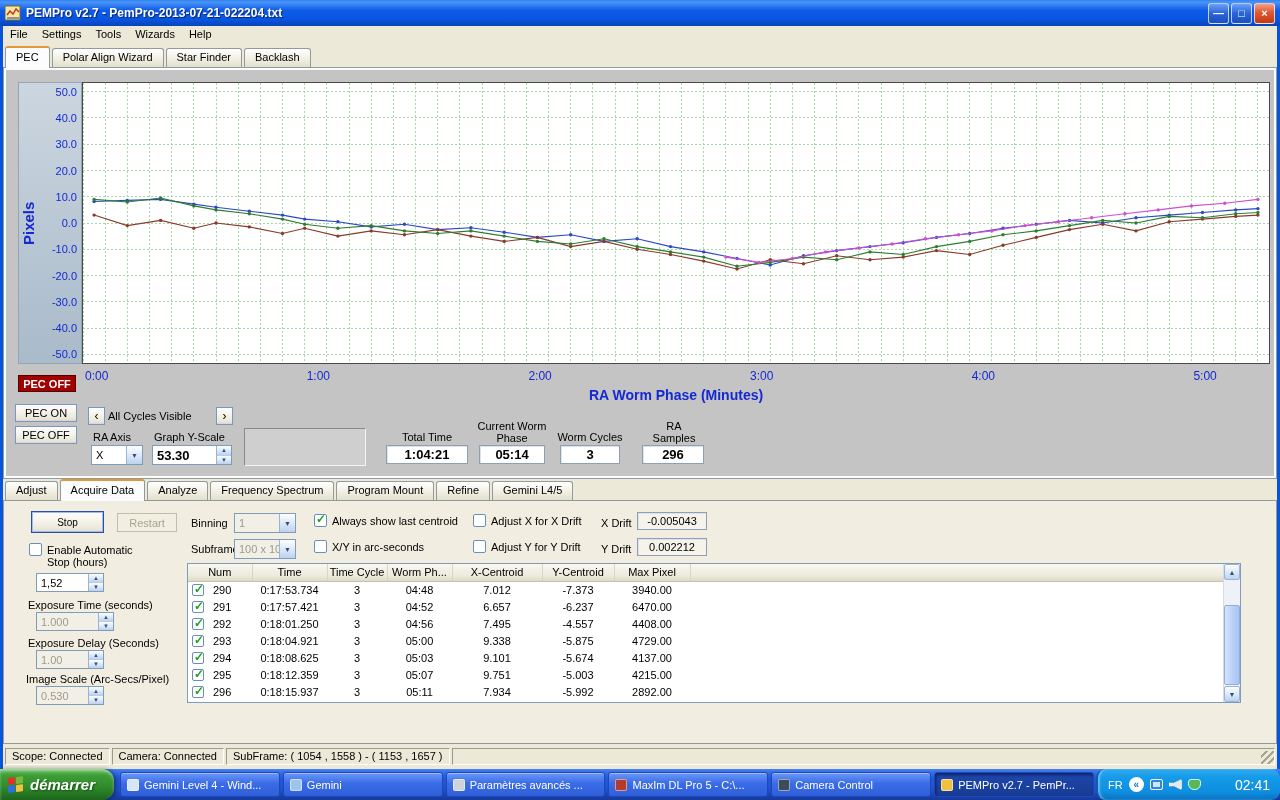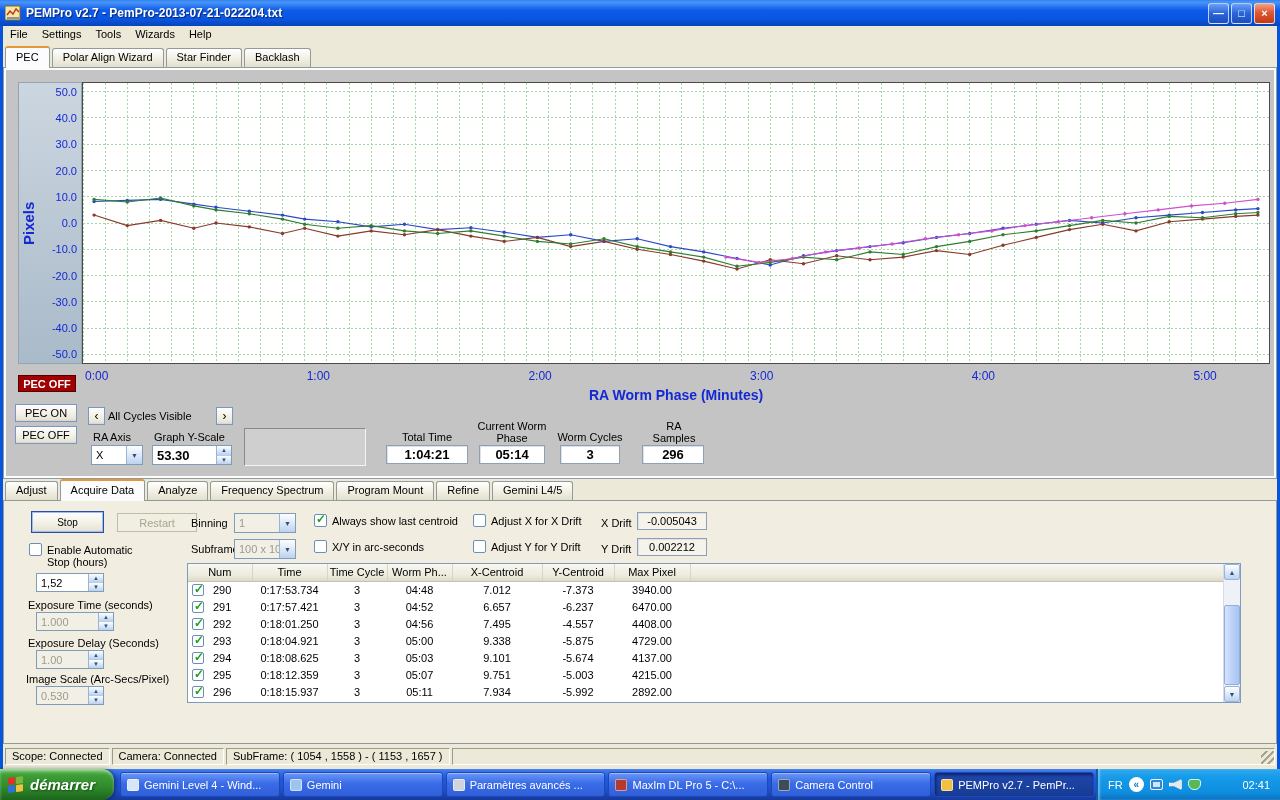--- a/index.html
+++ b/index.html
@@ -120,28 +120,28 @@
   .winlogo span{border-radius:1px;}
   .tasks{position:absolute;left:120px;right:186px;top:3px;bottom:3px;display:flex;gap:3px;overflow:hidden;}
   .task{flex:1;max-width:162px;border:1px solid #1e48b8;border-radius:3px;color:#fff;font-size:11px;
     background:linear-gradient(180deg,#6b97f6,#3a6ce8 45%,#2f5fd8);box-shadow:inset 0 1px 0 rgba(255,255,255,.35);
     display:flex;align-items:center;gap:5px;padding:0 6px;overflow:hidden;white-space:nowrap;}
   .task.active{background:linear-gradient(180deg,#1f47ad,#173c94);box-shadow:inset 1px 2px 3px rgba(0,10,60,.6);}
   .task-ico{width:12px;height:12px;border-radius:2px;flex:0 0 auto;border:1px solid rgba(255,255,255,.5);}
   .task-lbl{overflow:hidden;text-overflow:ellipsis;}
   .tray{position:absolute;right:0;top:0;bottom:0;width:184px;display:flex;align-items:center;gap:6px;padding:0 10px 0 10px;color:#fff;
     background:linear-gradient(180deg,#2fa8f0 0%,#139ae8 30%,#0f8ede 75%,#0a6fc0 100%);
-    border-left:2px solid #0a5fa8;box-shadow:inset 2px 0 2px rgba(255,255,255,.35);}
+    border-left:2px solid #0a5fa8;box-shadow:inset 2px 0 2px rgba(255,255,255,.35);border-radius:9px;}
   .tray-chevron{width:15px;height:15px;border-radius:50%;background:#fff;color:#1a7ac0;display:flex;align-items:center;justify-content:center;
     font-size:10px;font-weight:bold;line-height:1;}
   .tray-ico{width:13px;height:11px;border-radius:2px;}
   .ico-display{background:#cfe6fa;border:1px solid #eaf4ff;box-shadow:inset 0 0 0 2px #2d88d8;}
   .ico-volume{background:#e8e8e8;border:1px solid #fff;clip-path:polygon(0 35%,40% 35%,100% 0,100% 100%,40% 65%,0 65%);}
   .ico-shield{background:#58b858;border:1px solid #cfe;border-radius:3px 3px 6px 6px;}
-  .tray-clock{margin-left:auto;font-size:11px;}
+  .tray-clock{margin-left:auto;font-size:14px;}
 </style>
 </head>
 <body>
 
 <div class="screen">
   <div class="frame"></div>
 
   <div class="titlebar">
     <svg class="app-icon" viewBox="0 0 16 16">
       <rect x="0" y="1" width="15" height="14" fill="#f6e8a0" stroke="#806820"></rect>
@@ -442,21 +442,21 @@
     <span class="tab selected">Acquire Data</span>
     <span class="tab">Analyze</span>
     <span class="tab">Frequency Spectrum</span>
     <span class="tab">Program Mount</span>
     <span class="tab">Refine</span>
     <span class="tab">Gemini L4/5</span>
   </div>
 
   <div class="page2">
     <div class="btn default" style="position:absolute;left:27px;top:10px;width:73px;height:22px;">Stop</div>
-    <div class="btn disabled" style="position:absolute;left:113px;top:12px;width:80px;height:19px;">Restart</div>
+    <div class="btn disabled" style="position:absolute;left:113px;top:12px;width:60px;height:19px;">Restart</div>
 
     <div class="lbl" style="left:187px;top:16px;">Binning</div>
     <div class="combo dis" style="left:230px;top:12px;width:62px;">
       <span class="val">1</span>
       <span class="drop">▼</span>
     </div>
     <div class="lbl" style="left:187px;top:42px;">Subframe</div>
     <div class="combo dis" style="left:230px;top:38px;width:62px;">
       <span class="val">100 x 100</span>
       <span class="drop">▼</span>

